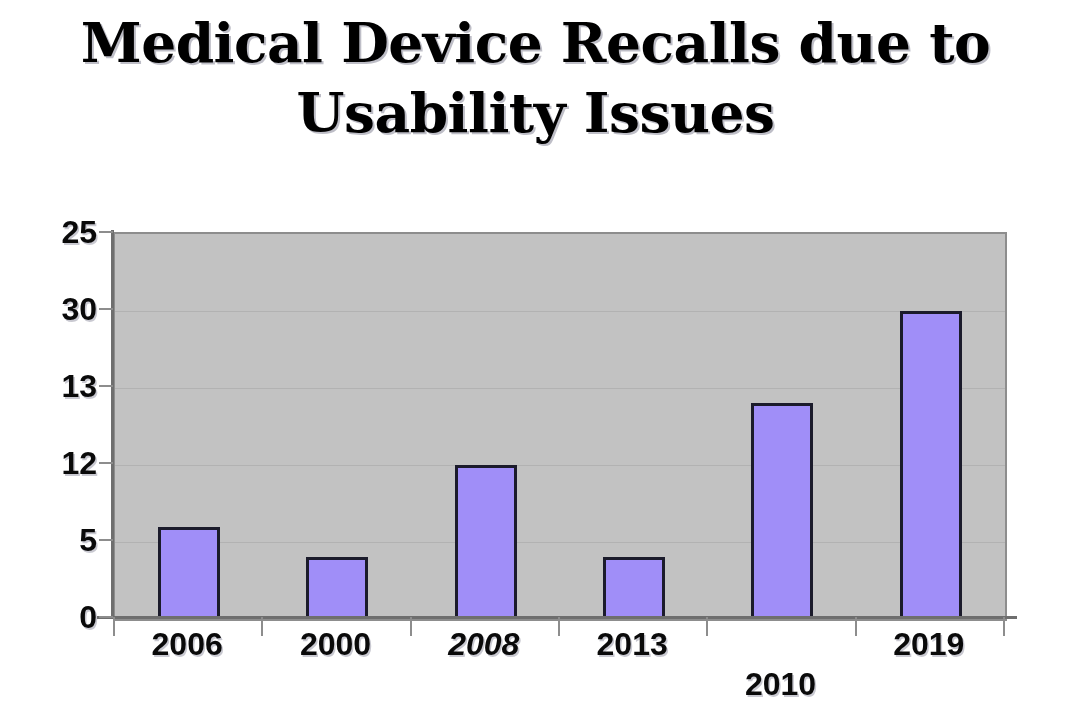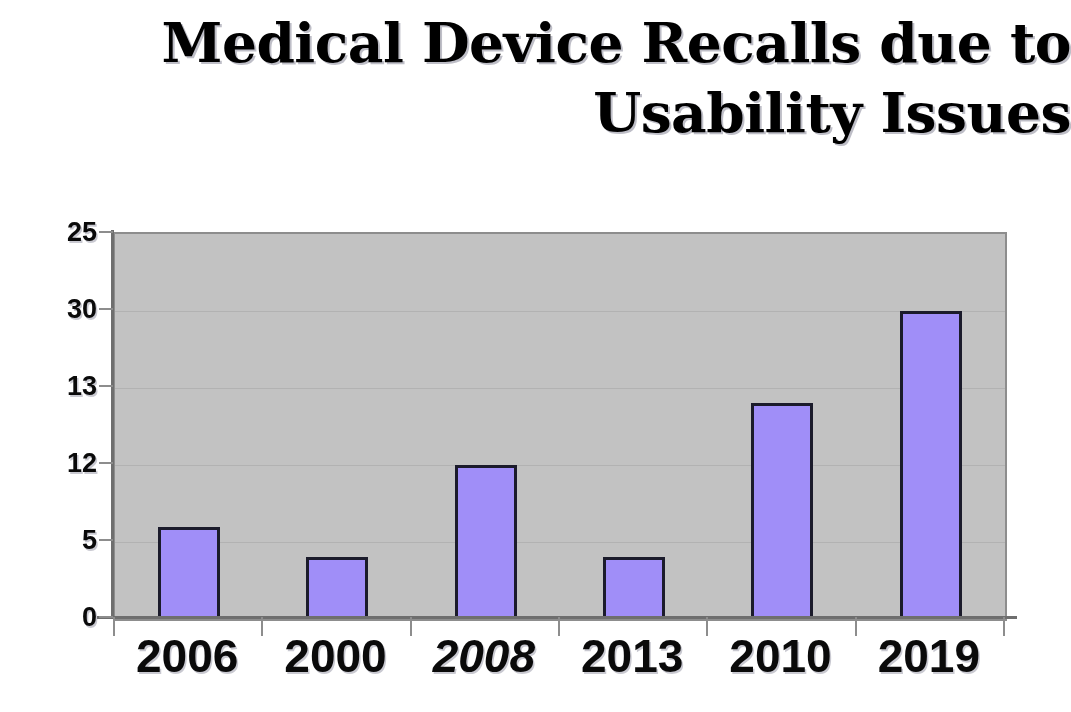--- a/index.html
+++ b/index.html
@@ -14,21 +14,21 @@
     overflow: hidden;
     position: relative;
   }
 
   
   #chart-title {
     position: absolute;
     left: 0;
     top: 8px;
     width: 1071px;
-    text-align: right;
+    text-align: center;
     font-family: "DejaVu Serif", "Liberation Serif", serif;
     font-weight: 700;
     font-size: 55px;
     line-height: 70px;
     letter-spacing: -0.5px;
     color: #000000;
     text-shadow: 2px 2px 0.5px rgba(110,110,130,0.45);
     white-space: pre-line;
   }
 
@@ -119,32 +119,32 @@
   }
 
   
   .y-tick-label {
     position: absolute;
     right: 1005px;  
     width: 60px;
     text-align: right;
     font-family: "Liberation Sans", sans-serif;
     font-weight: 700;
-    font-size: 27px;
+    font-size: 32px;
     line-height: 32px;
     color: #0a0a0a;
     text-shadow: 1.5px 1.5px 0.5px rgba(120,120,140,0.40);
   }
   .x-tick-label {
     position: absolute;
-    top: 447px;
+    top: 435px;
     text-align: center;
     font-family: "Liberation Sans", sans-serif;
     font-weight: 700;
-    font-size: 46px;
+    font-size: 32px;
     line-height: 38px;
     color: #0a0a0a;
     text-shadow: 1.5px 1.5px 0.5px rgba(120,120,140,0.40);
   }
 </style>
 </head>
 <body style="background: rgb(255, 255, 255);">
 
 <div id="chart-title">Medical Device Recalls due to
 Usability Issues</div>
@@ -200,19 +200,19 @@
   <div id="x-ticks-layer">
       <div class="x-tick-mark" style="left: 113px;"></div>
       <div class="x-tick-label" style="left: 113px; width: 148.333px;">2006</div>
       <div class="x-tick-mark" style="left: 261.333px;"></div>
       <div class="x-tick-label" style="left: 261.333px; width: 148.333px;">2000</div>
       <div class="x-tick-mark" style="left: 409.667px;"></div>
       <div class="x-tick-label" style="left: 409.667px; width: 148.333px; font-style: italic;">2008</div>
       <div class="x-tick-mark" style="left: 558px;"></div>
       <div class="x-tick-label" style="left: 558px; width: 148.333px;">2013</div>
       <div class="x-tick-mark" style="left: 706.333px;"></div>
-      <div class="x-tick-label" style="left: 706.333px; width: 148.333px;">2010</div>
+      <div class="x-tick-label" style="left: 706.333px; width: 148.333px; margin-top: 40px;">2010</div>
       <div class="x-tick-mark" style="left: 854.667px;"></div>
       <div class="x-tick-label" style="left: 854.667px; width: 148.333px;">2019</div>
       <div class="x-tick-mark" style="left: 1003px;"></div>
     </div>
 
 </div>
 
 </body></html>

